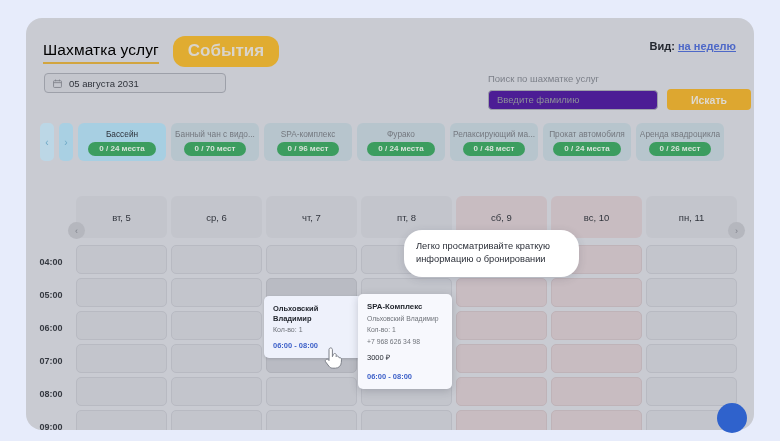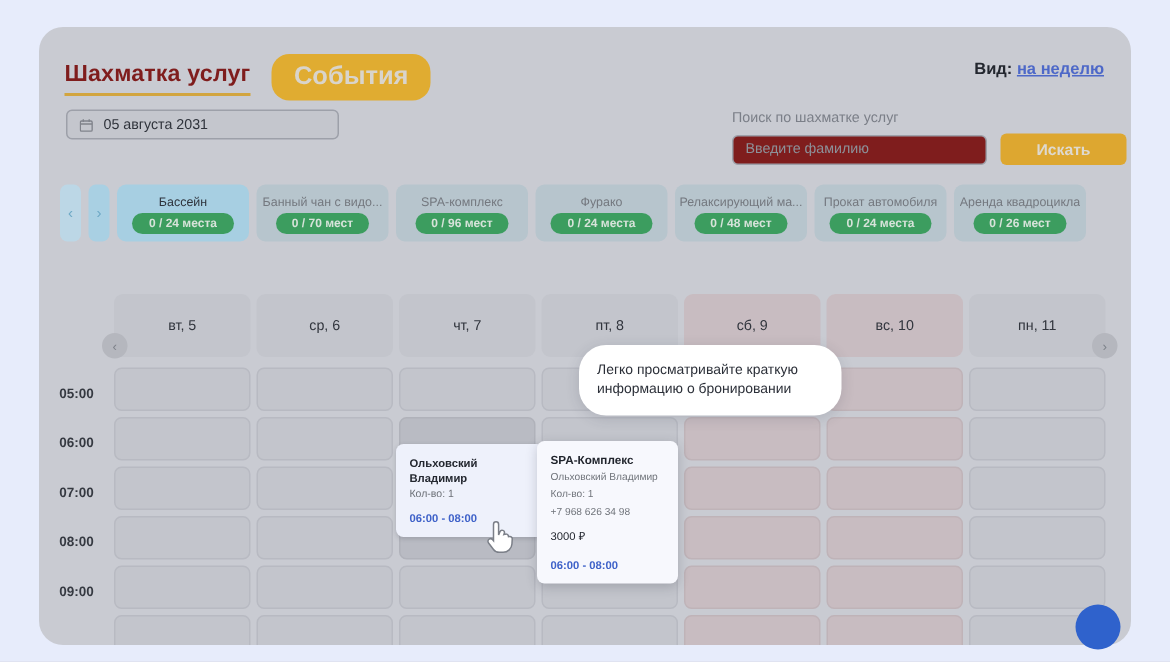--- a/index.html
+++ b/index.html
@@ -19,21 +19,21 @@
     left: 26px; top: 18px;
     width: 728px; height: 412px;
     background: #c9cbd2;
     border-radius: 16px;
     overflow: hidden;
   }
 
   
   .hdr { position: absolute; left: 17px; top: 18px; display: flex; align-items: center; gap: 14px; }
   .hdr-title {
-    font-size: 15.5px; font-weight: bold; color: #7f1d1d;
+    font-size: 15.5px; font-weight: normal; color: #000000;
     letter-spacing: .1px;
     padding-bottom: 3px;
     border-bottom: 2.5px solid #d2a53f;
   }
   .badge-events {
     background: #e0ac31; color: #d9d4cb;
     font-size: 17px; font-weight: bold;
     border-radius: 12px;
     padding: 5px 15px 6px;
     margin-bottom: 2px;
@@ -57,21 +57,21 @@
     display: flex; align-items: center; gap: 7px;
     padding: 0 8px;
   }
   .date-text { font-size: 9.5px; color: #2f333b; white-space: nowrap; }
   .cal-ico { width: 9px; height: 9px; flex: 0 0 auto; opacity: .65; }
 
   .search-block { position: absolute; left: 462px; top: 55px; display: block; }
   .search-row { display: flex; align-items: center; gap: 9px; }
   .search-input {
     width: 170px; height: 20px;
-    background: #7f1d1d;
+    background: #4c1d95;
     border: 1px solid #9da0a9;
     border-radius: 4px;
     padding: 0 8px;
     font-size: 9.5px; color: #8c9098;
     font-family: "Liberation Sans", sans-serif;
     outline: none;
   }
   .search-input::placeholder { color: #8d9199; }
   .btn-search {
     width: 84px; height: 21px;
@@ -176,21 +176,21 @@
     z-index: 8;
   }
   .pp-title { font-size: 7.8px; font-weight: bold; color: #1f232b; }
   .pp-line { font-size: 6.8px; color: #70747b; margin-top: 3.5px; line-height: 1.25; }
   .pp-price { font-size: 7.5px; font-weight: normal; color: #1f232b; margin-top: 5px; }
   .pp-time { font-size: 7.5px; font-weight: bold; color: #3f62c9; position: absolute; left: 9px; bottom: 8px; }
 
   
   .tooltip {
     position: absolute;
-    left: 386px; top: 230px;
+    left: 404px; top: 230px;
     width: 175px;
     background: #ffffff;
     border-radius: 18px;
     padding: 10px 12px;
     box-shadow: 0 2px 9px rgba(45,50,70,.16);
     font-size: 9.3px; color: #2b2f38; line-height: 1.45;
     z-index: 10;
   }
 
   
@@ -303,20 +303,21 @@
         <div class="daycell we">
           <span>вс, 10</span>
         </div>
         <div class="daycell">
           <span>пн, 11</span>
           <div class="arrow-rnd arrow-right">›</div>
         </div>
       </div>
 
       <div class="timecol">
+        <div class="timelabel">04:00</div>
         <div class="timelabel">05:00</div>
         <div class="timelabel">06:00</div>
         <div class="timelabel">07:00</div>
         <div class="timelabel">08:00</div>
         <div class="timelabel">09:00</div>
       </div>
 
       <div class="gridwrap">
         <div class="gridrow">
           <div class="gcell"></div>

